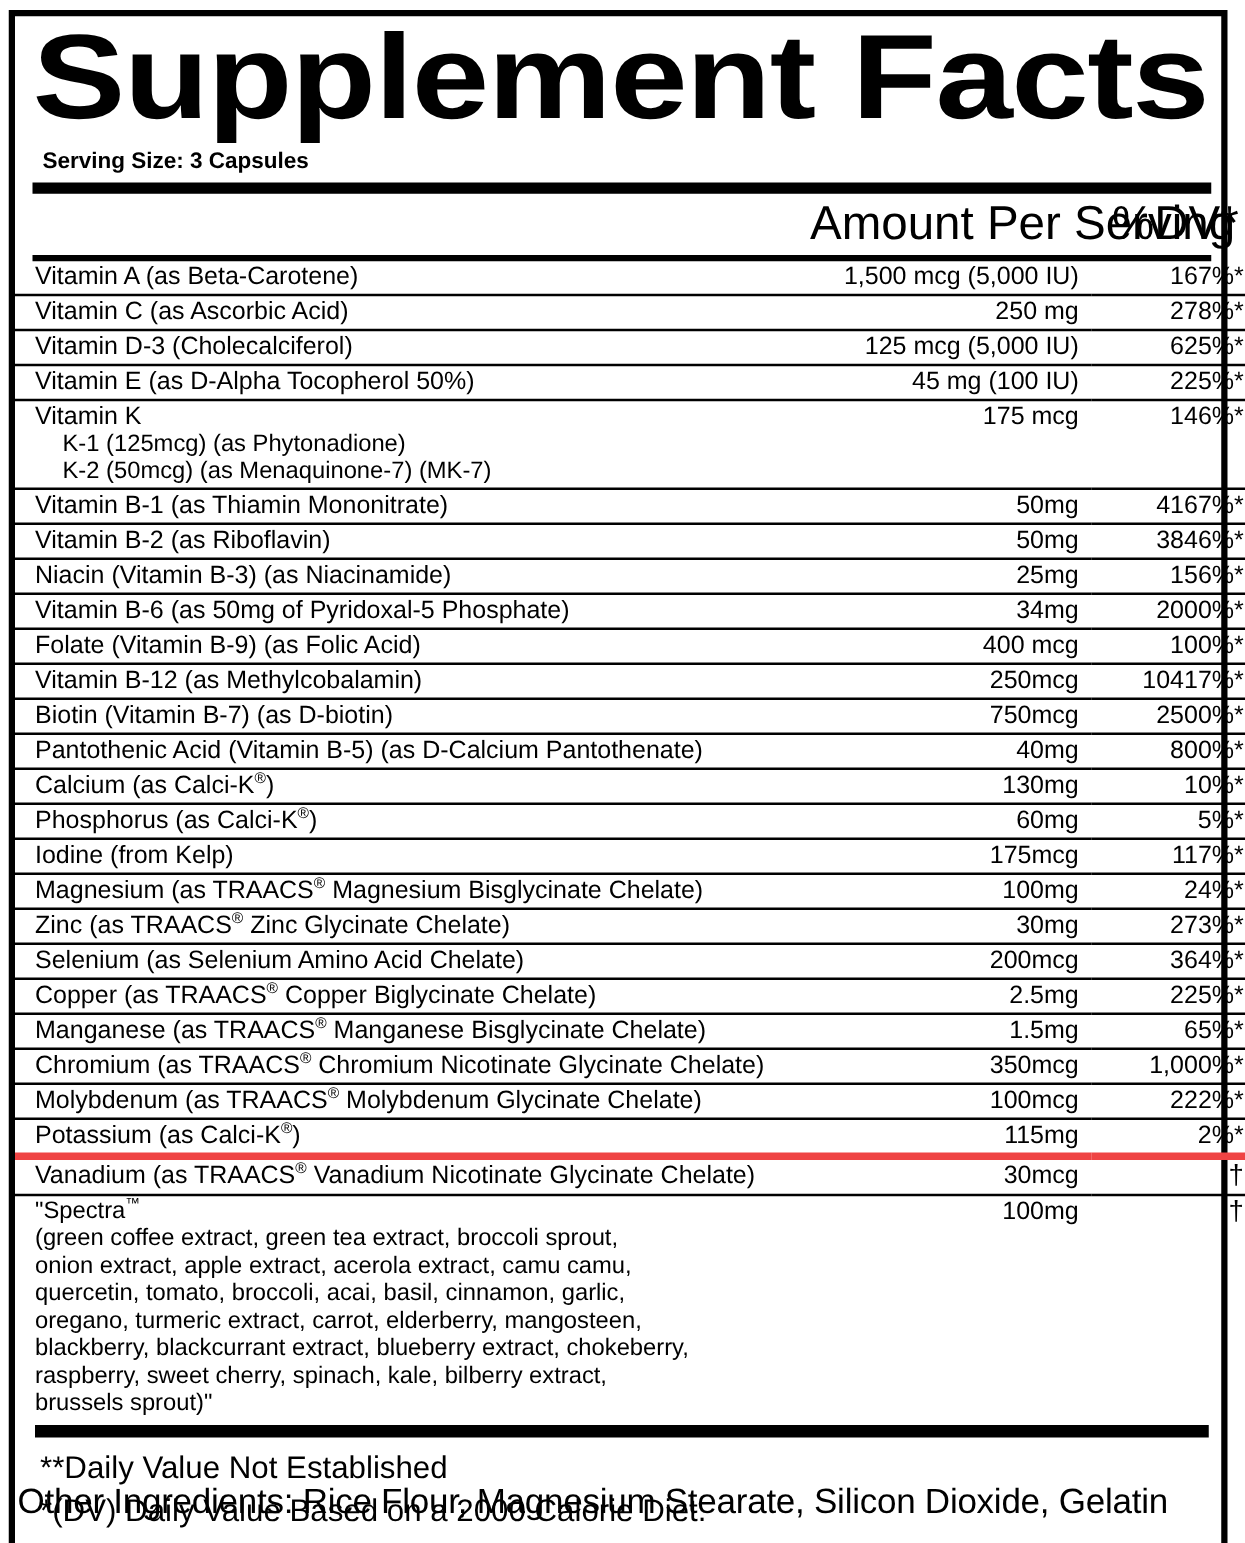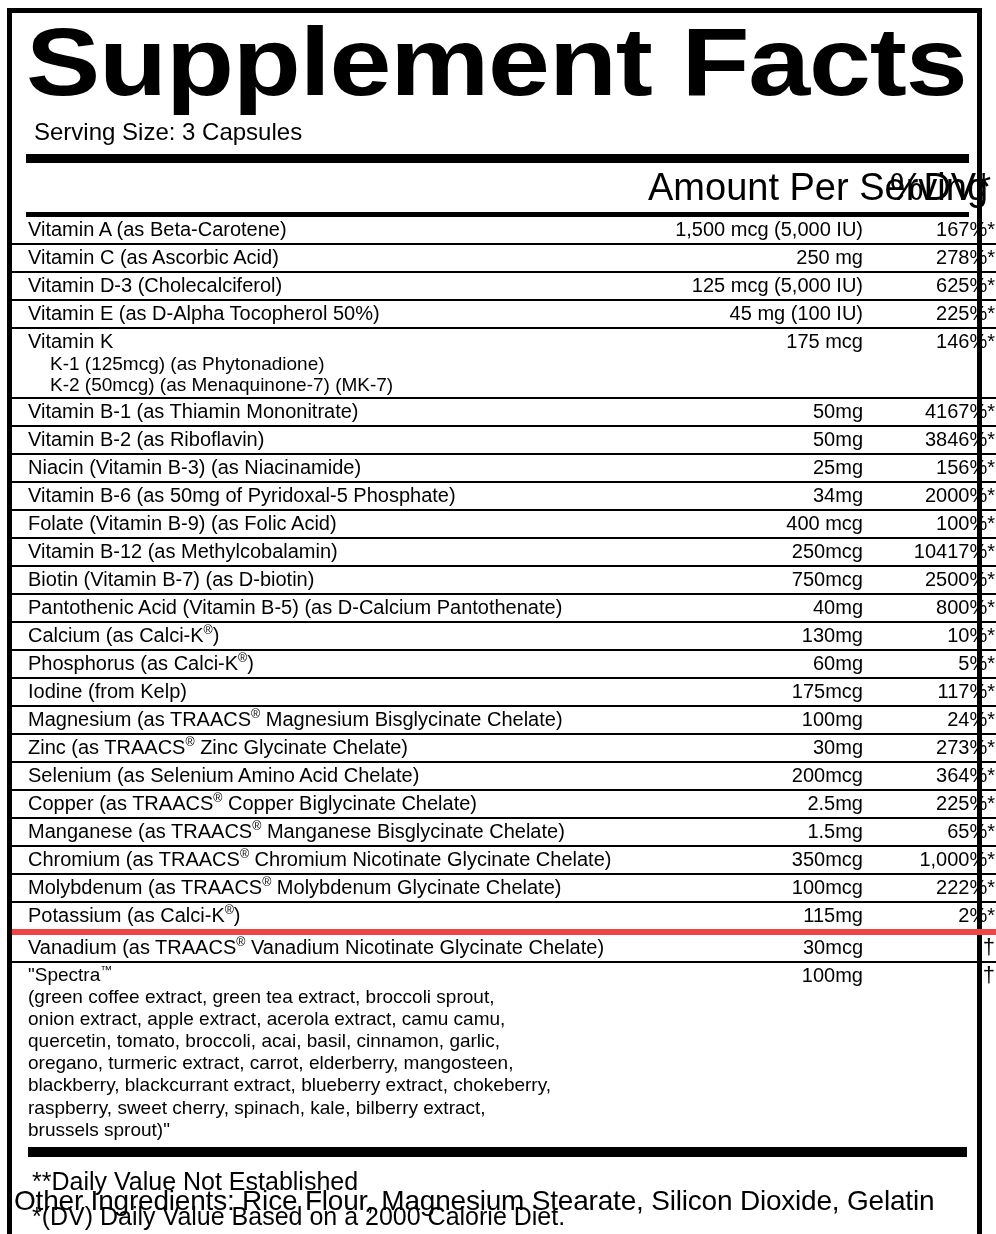--- a/index.html
+++ b/index.html
@@ -38,23 +38,23 @@
     letter-spacing: -1px;
     transform: scaleX(1.16);
     transform-origin: left center;
     white-space: nowrap;
     margin: 2px 0 0 0;
     padding: 0;
   }
 
   .serving-block {
     padding: 8px 0 6px 22px;
-    font-size: 24px;
+    font-size: 18px;
     line-height: 1.28;
-    font-weight: 400;
+    font-weight: 700;
   }
   .serving-line { white-space: nowrap; }
 
   
   .rule-thick {
     height: 9px;
     background: #000;
     margin: 0 8px 0 14px;
   }
   .rule-med {

